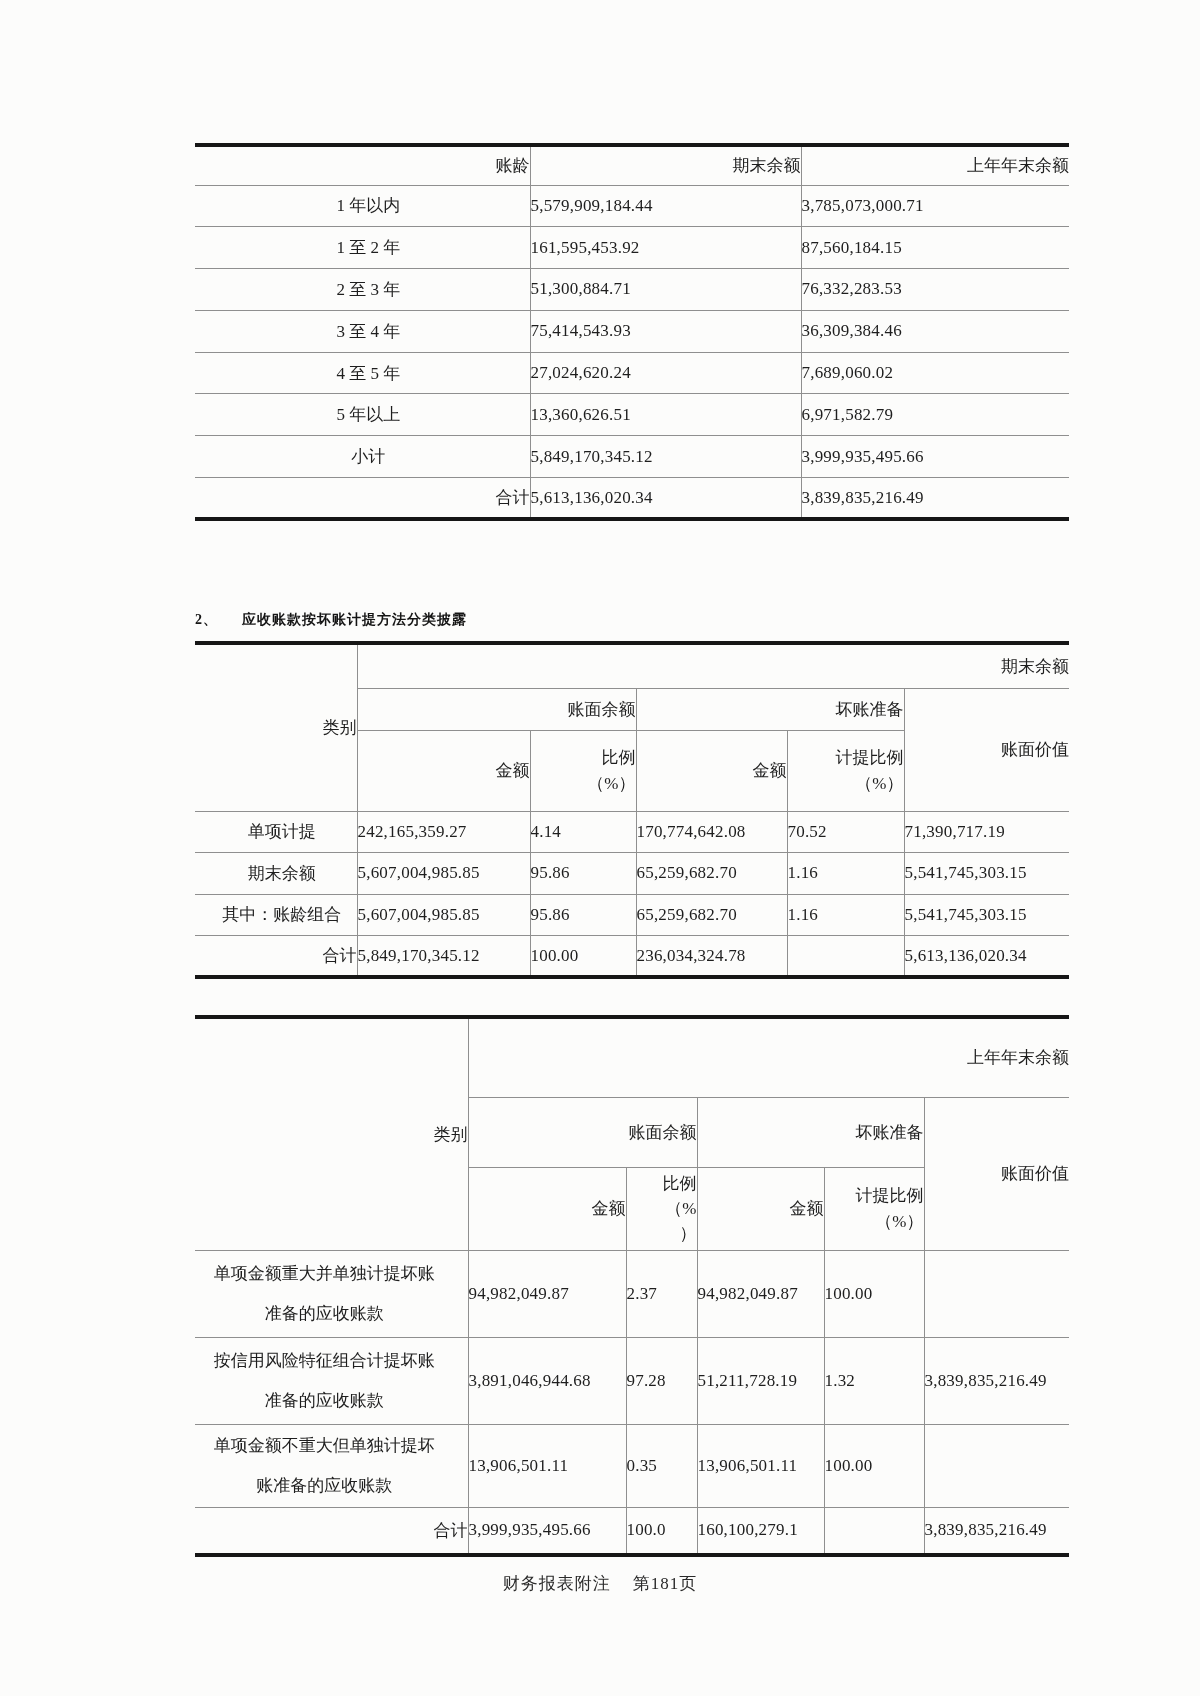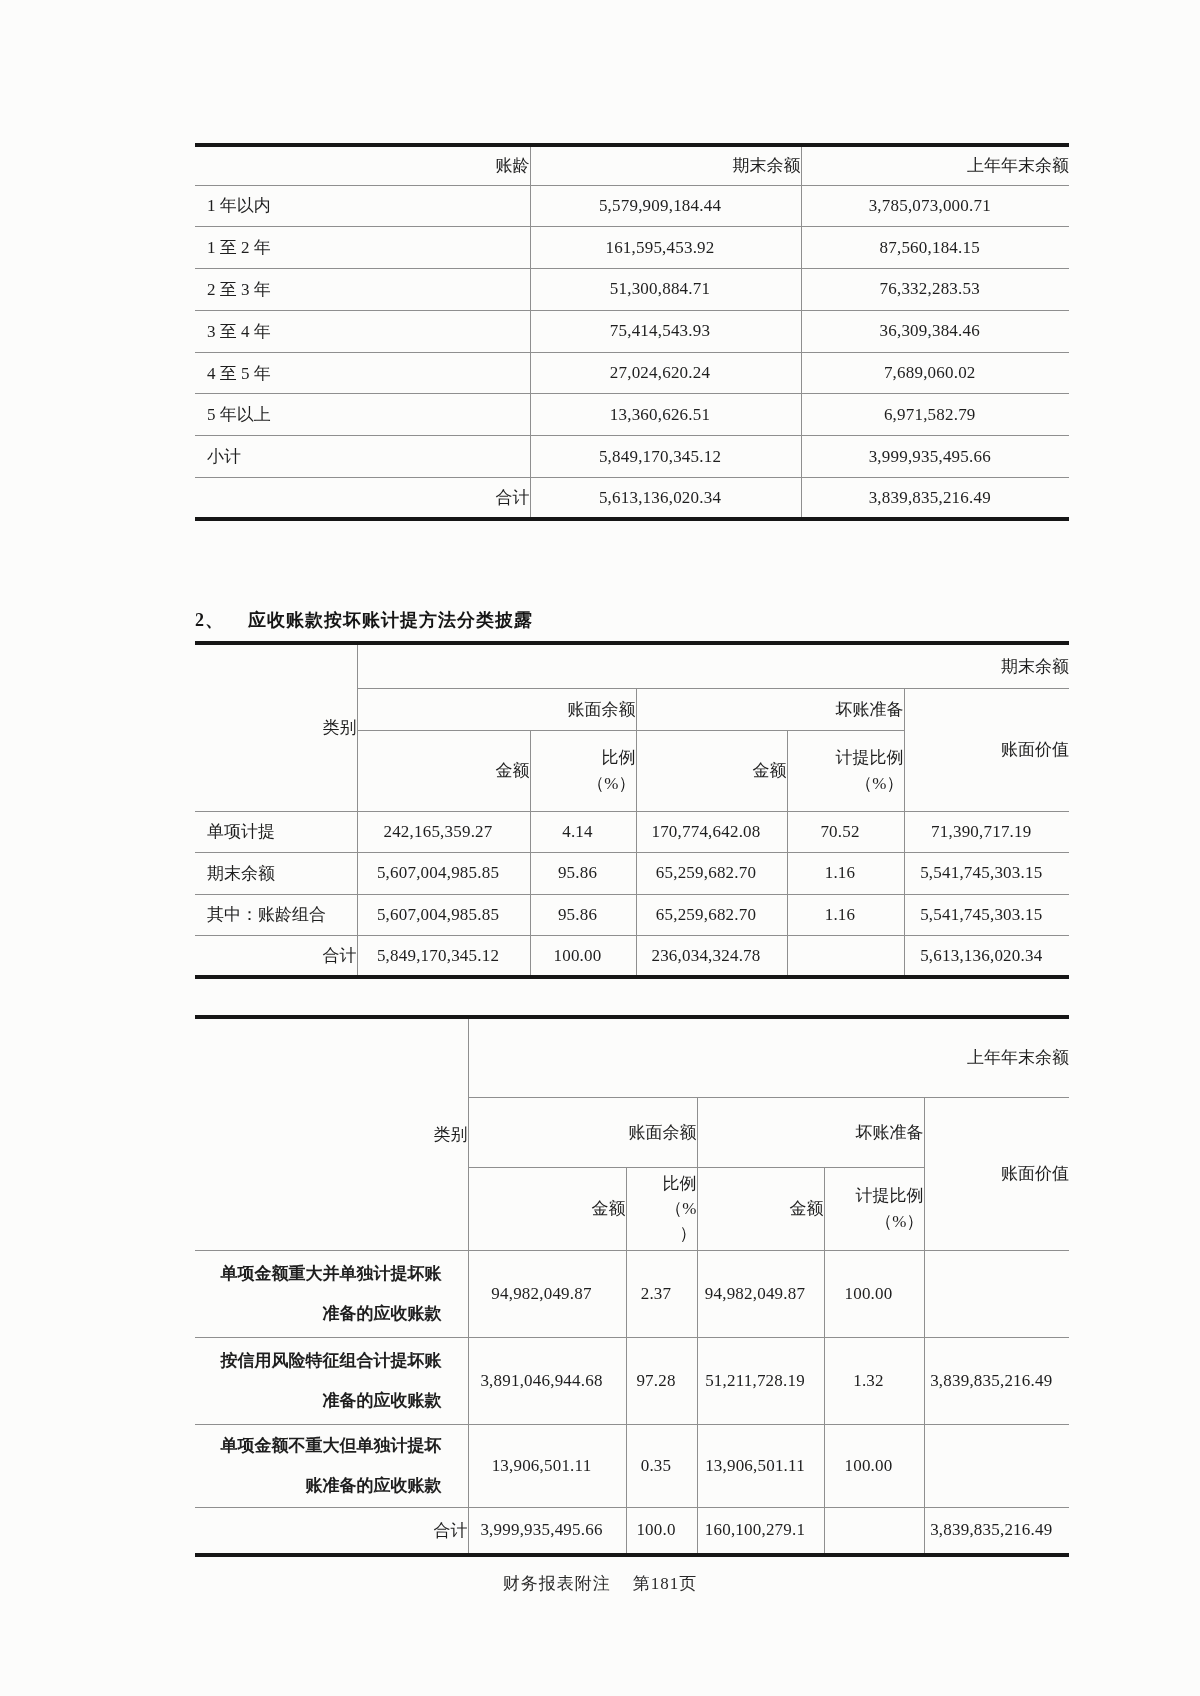--- a/index.html
+++ b/index.html
@@ -25,49 +25,49 @@
   .t th,.t td{
     border-left:1px solid #8f8f8f;
     border-bottom:1px solid #8f8f8f;
     padding:0;
     font-weight:normal;
     vertical-align:middle;
     overflow:hidden;
   }
   .t .nl{border-left:none;}
   .t .ctr{text-align:right;}
-  .t .lbl{text-align:left;padding-left:12px;}
-  .t .num{text-align:center;padding-right:11px;letter-spacing:0.2px;}
+  .t .lbl{text-align:center;padding-left:12px;}
+  .t .num{text-align:left;padding-right:11px;letter-spacing:0.2px;}
   
   .t1{top:143px;}
   .t1 thead tr{height:40px;}
   .t1 tbody tr{height:41.8px;}
   
   .t2{top:641px;}
   .t2 tr.h1{height:45px;}
   .t2 tr.h2{height:42px;}
   .t2 tr.h3{height:81px;}
   .t2 tbody tr{height:41.5px;margin-top:48px;}
   
   .t3{top:1015px;}
   .t3 tr.h1{height:80px;}
   .t3 tr.h2{height:70px;}
   .t3 tr.h3{height:83px;}
   .t3 tbody tr.big{height:87px;}
   .t3 tbody tr.mid{height:83px;}
   .t3 tbody tr.tot{height:48px;}
   .t3 td.wraplbl{
-    text-align:right;padding-left:12px;padding-right:26px;
-    line-height:40px;word-break:break-all;font-weight:bold;
+    text-align:center;padding-left:12px;padding-right:26px;
+    line-height:40px;word-break:break-all;
   }
   .twoline span{display:block;line-height:26px;}
   .threeline span{display:block;line-height:25px;}
   .heading{
     position:absolute;left:195px;top:604px;width:874px;
-    font-size:18px;font-weight:bold;line-height:32px;
+    font-size:14px;font-weight:bold;line-height:32px;
     letter-spacing:1px;color:#151515;
   }
   .heading .num2{display:inline-block;}
   .heading .ttl{display:inline-block;margin-left:24px;}
   .footer{
     position:absolute;left:0;top:1572px;width:1200px;
     text-align:center;font-size:17px;color:#2a2a2a;letter-spacing:1px;
   }
   .footer .pg{margin-left:22px;}
 </style>

